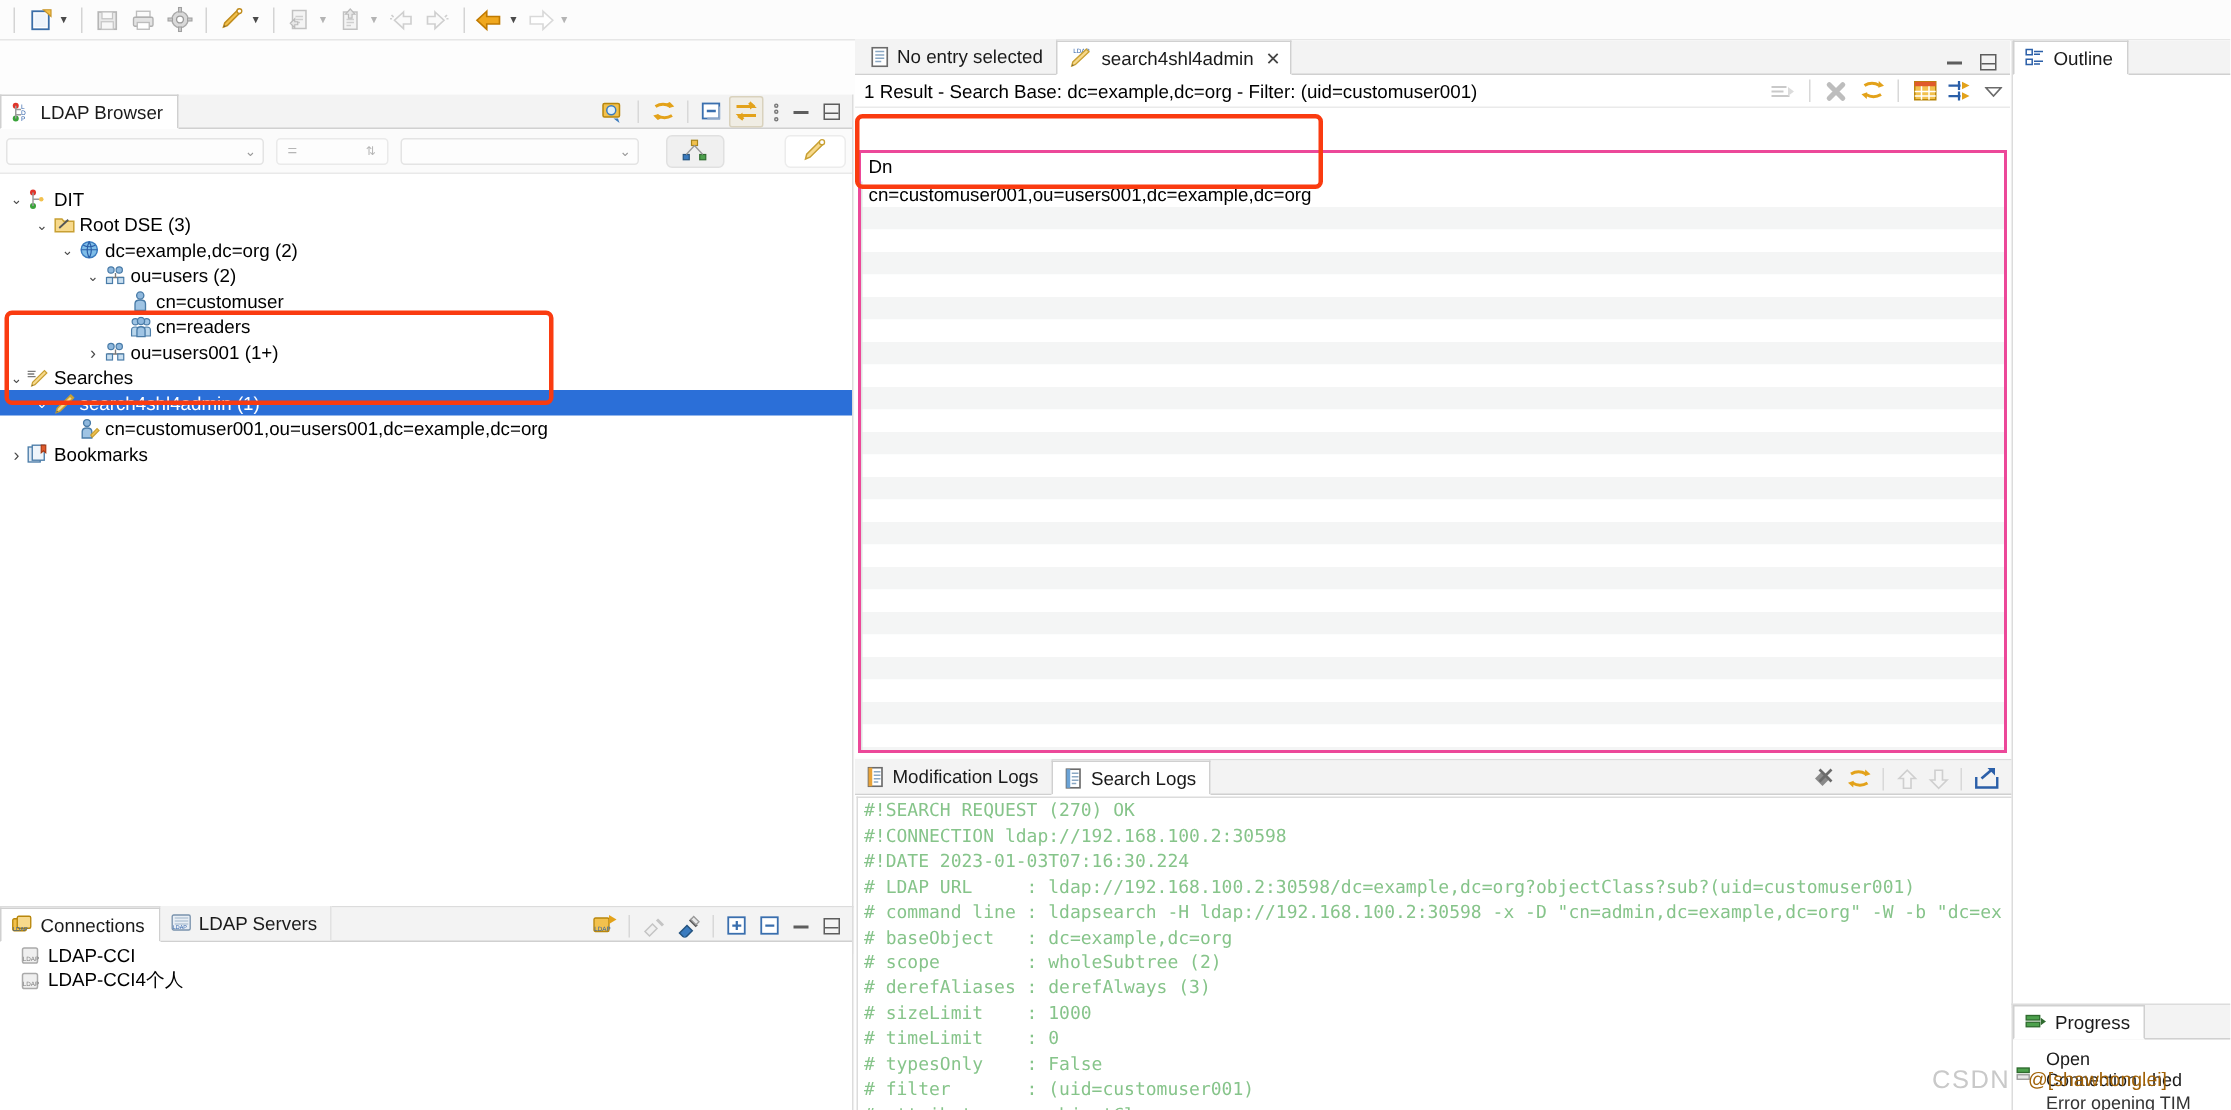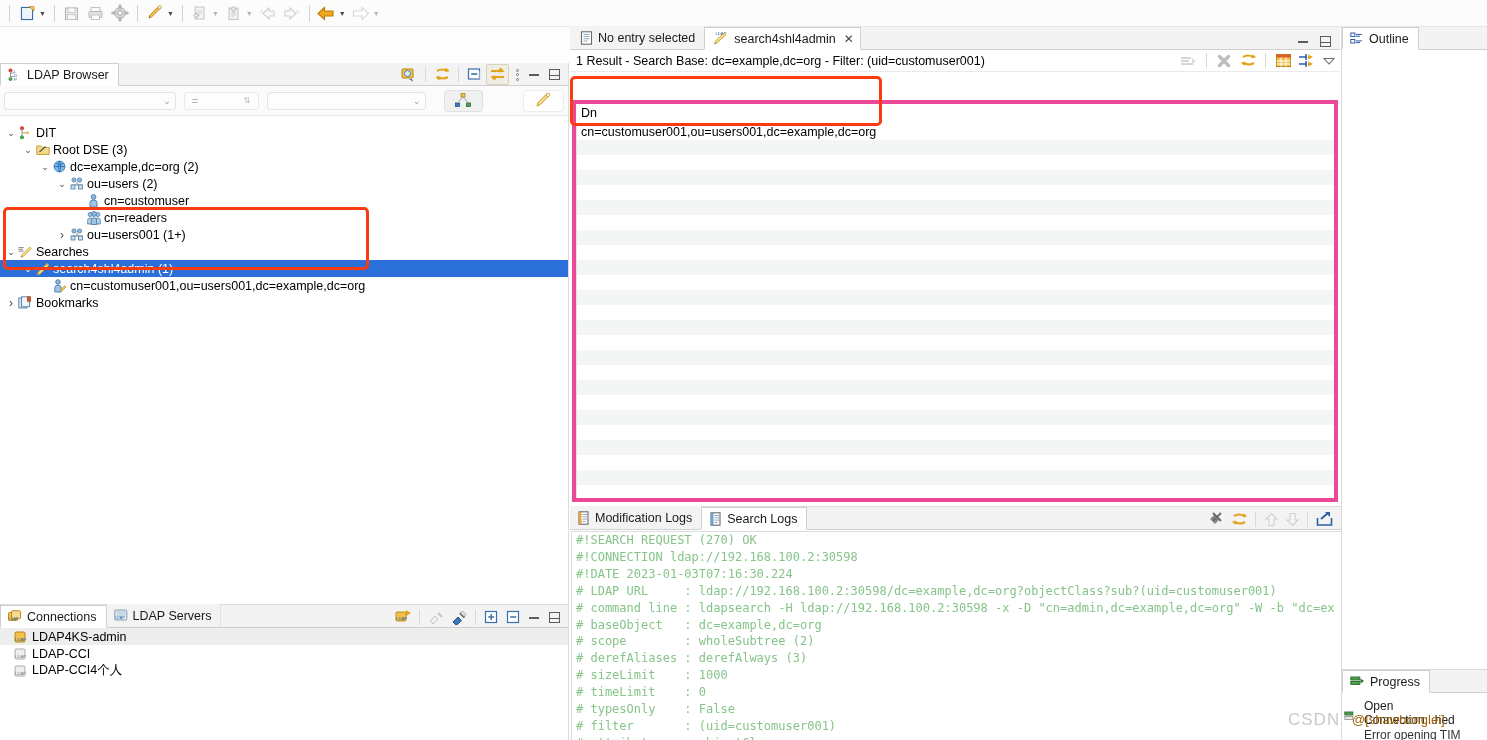--- a/index.html
+++ b/index.html
@@ -82,21 +82,21 @@
   .crow { height:17px; display:flex; align-items:center; padding-left:14px; font-size:12.5px; gap:4px; }
   .crow.sel { background:#ededed; }
 
   
   #editor { left:570px; top:27px; width:770px; height:478px; }
   .resultinfo {
     height:22px; display:flex; align-items:center; font-size:12.5px; padding-left:6px;
     background:#fff; border-bottom:1px solid #eaeaea;justify-content:center;
   }
   .res-tools { margin-left:auto; display:flex; align-items:center; gap:2px; padding-right:3px; }
-  .table { position:absolute; left:2px; right:2px; top:73px; bottom:3px; border:4px solid #ec4899; background:#fff; overflow:hidden; }
+  .table { position:absolute; left:2px; right:2px; top:73px; bottom:3px; border:2px solid #ec4899; background:#fff; overflow:hidden; }
   .thead { height:19px; background:#ffffff; font-size:12.5px; padding-left:5px; display:flex; align-items:center;
            border-bottom:1px solid #ffffff; }
   .rrow { height:15px; }
   .rrow.odd { background:#f4f5f5; }
   .rrow.even { background:#ffffff; }
   .rrow.data { font-size:12.5px; padding-left:5px; display:flex; align-items:center; height:17px; background:#fff; }
   .vline { position:absolute; left:0px; top:19px; bottom:0; width:1px; background:#e2e2e2; }
 
   
   #logs { left:570px; top:506px; width:824px; height:234px; border-top:1px solid #dcdcdc; }
@@ -504,29 +504,20 @@
         </div>
         <div class="wb" style="width:18px">
           <span class="wb-min-box"></span>
         </div>
         <div class="wb" style="width:20px">
           <span class="wb-max-box"></span>
         </div>
       </div>
     </div>
     <div id="connList">
-        <div class="crow sel">
-          <span style="display: flex;">
-            <svg width="14" height="14" viewBox="0 0 14 14">
-              <rect x="1" y="2" width="10" height="10" rx="1.2" fill="#f2c14e" stroke="#b8860b" stroke-width="1"></rect>
-              <text x="1.2" y="10.6" font-size="4.2" fill="#2b5fa8" font-family="Liberation Sans, sans-serif">LDAP</text>
-            </svg>
-          </span>
-          <span>LDAP4KS-admin</span>
-        </div>
         <div class="crow">
           <span style="display: flex;">
             <svg width="14" height="14" viewBox="0 0 14 14">
               <rect x="1" y="2" width="10" height="10" rx="1.2" fill="#efefef" stroke="#aaaaaa" stroke-width="1"></rect>
               <text x="1.2" y="10.6" font-size="4.2" fill="#7a7a7a" font-family="Liberation Sans, sans-serif">LDAP</text>
             </svg>
           </span>
           <span>LDAP-CCI</span>
         </div>
         <div class="crow">

